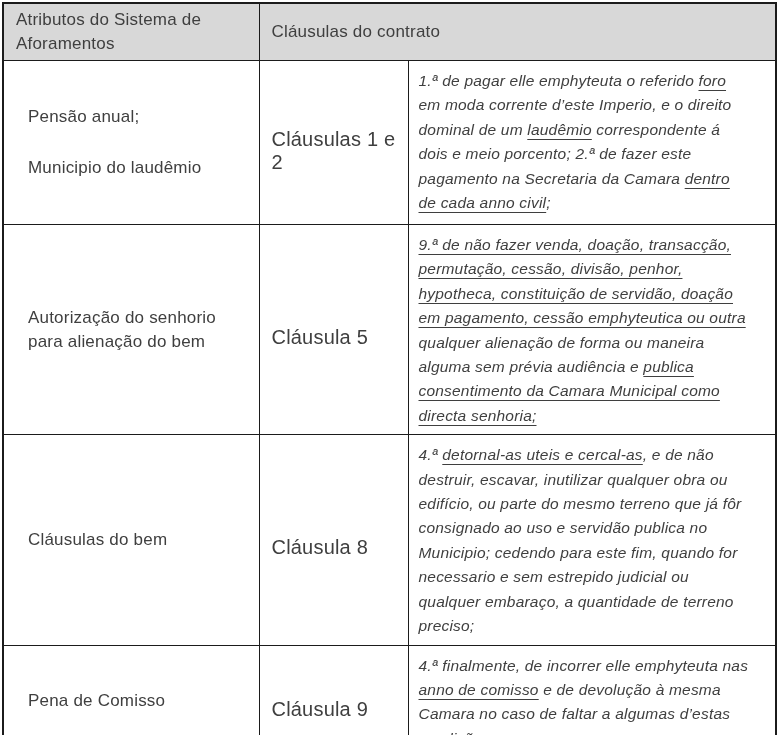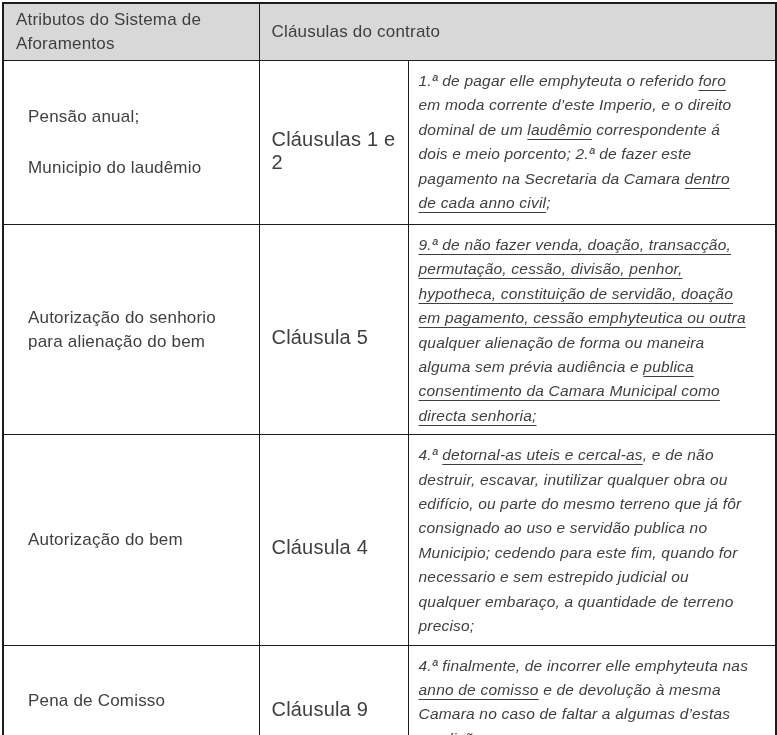--- a/index.html
+++ b/index.html
@@ -125,25 +125,25 @@
         <td class="clause">
           <div>Cláusula 5</div>
         </td>
         <td class="desc-cell">
           <div class="desc"><span class="u">9.ª de não fazer venda, doação, transacção, permutação, cessão, divisão, penhor, hypotheca, constituição de servidão, doação em pagamento, cessão emphyteutica ou outra</span><span> qualquer alienação de forma ou maneira alguma sem prévia audiência e </span><span class="u">publica consentimento da Camara Municipal como directa senhoria;</span></div>
         </td>
       </tr>
       <tr class="r2">
         <td class="attr">
           <div class="paras">
-              <p>Autorização do bem</p>
+              <p>Cláusulas do bem</p>
             </div>
         </td>
         <td class="clause">
-          <div>Cláusula 4</div>
+          <div>Cláusula 8</div>
         </td>
         <td class="desc-cell">
           <div class="desc"><span>4.ª </span><span class="u">detornal-as uteis e cercal-as</span><span>, e de não destruir, escavar, inutilizar qualquer obra ou edifício, ou parte do mesmo terreno que já fôr consignado ao uso e servidão publica no Municipio; cedendo para este fim, quando for necessario e sem estrepido judicial ou qualquer embaraço, a quantidade de terreno preciso;</span></div>
         </td>
       </tr>
       <tr class="r3">
         <td class="attr">
           <div class="paras">
               <p>Pena de Comisso</p>
             </div>

